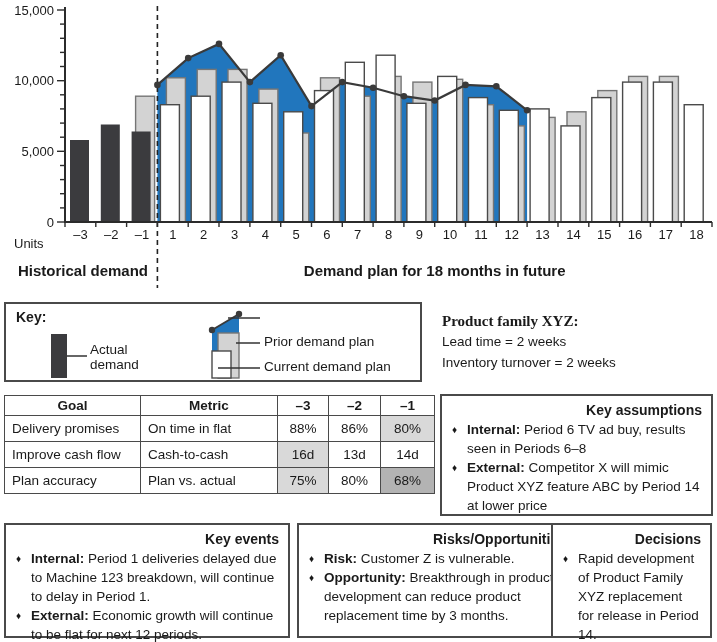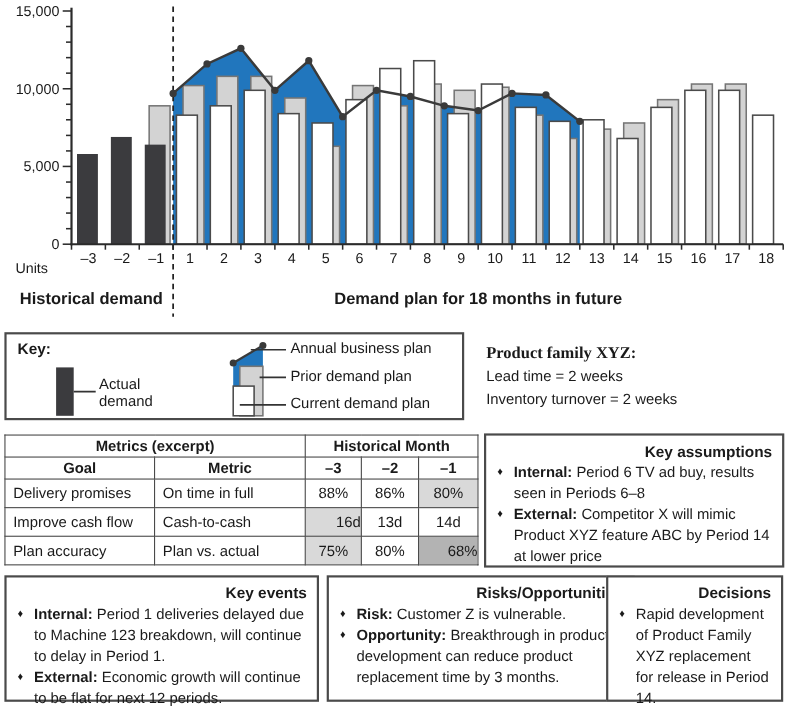--- a/index.html
+++ b/index.html
@@ -187,74 +187,69 @@
     <rect x="206" y="47" width="19" height="27" style="fill:#fff;stroke:#4a4a4a;stroke-width:1.4"></rect>
     <line x1="206" y1="26" x2="233" y2="10" stroke="#3a3a3a" stroke-width="2"></line>
     <circle cx="206" cy="26" r="3.2" fill="#3a3a3a"></circle>
     <circle cx="233" cy="10" r="3.2" fill="#3a3a3a"></circle>
     <line x1="222" y1="14" x2="254" y2="14" stroke="#333" stroke-width="1.5"></line>
     <line x1="230" y1="39" x2="254" y2="39" stroke="#333" stroke-width="1.5"></line>
     <line x1="212" y1="64" x2="254" y2="64" stroke="#333" stroke-width="1.5"></line>
   </svg>
   <span id="actual-label" class="abs">Actual
 demand</span>
-  <span class="abs key-right-label" style="top:5px">Annual business plan</span>
   <span class="abs key-right-label" style="top:30px">Prior demand plan</span>
   <span class="abs key-right-label" style="top:55px">Current demand plan</span>
 </div>
 
 <div id="product-info" class="abs">
   <div id="product-title">Product family XYZ:</div>
   <div class="product-line">Lead time = 2 weeks</div>
   <div class="product-line">Inventory turnover = 2 weeks</div>
 </div>
 
 <div id="metrics" class="abs">
   <table>
     <colgroup>
       <col style="width:136px">
         <col style="width:137px">
       <col style="width:51px">
         <col style="width:52px">
         <col style="width:54px">
     </colgroup>
     <thead>
-      <tr>
-        <th colspan="2">Metrics (excerpt)</th>
-        <th colspan="3">Historical Month</th>
-      </tr>
       <tr id="metrics-col-row">
           <th>Goal</th>
           <th>Metric</th>
           <th>–3</th>
           <th>–2</th>
           <th>–1</th>
         </tr>
     </thead>
     <tbody id="metrics-body">
         <tr>
           <td class="lft">Delivery promises</td>
-          <td class="lft">On time in full</td>
+          <td class="lft">On time in flat</td>
           <td class="ctr">88%</td>
           <td class="ctr">86%</td>
           <td class="ctr" style="background: rgb(217, 217, 217);">80%</td>
         </tr>
         <tr>
           <td class="lft">Improve cash flow</td>
           <td class="lft">Cash-to-cash</td>
-          <td class="ctr" style="background: rgb(217, 217, 217); text-align: right;">16d</td>
+          <td class="ctr" style="background: rgb(217, 217, 217);">16d</td>
           <td class="ctr">13d</td>
           <td class="ctr">14d</td>
         </tr>
         <tr>
           <td class="lft">Plan accuracy</td>
           <td class="lft">Plan vs. actual</td>
           <td class="ctr" style="background: rgb(217, 217, 217);">75%</td>
           <td class="ctr">80%</td>
-          <td class="ctr" style="background: rgb(179, 179, 179); text-align: right;">68%</td>
+          <td class="ctr" style="background: rgb(179, 179, 179);">68%</td>
         </tr>
       </tbody>
   </table>
 </div>
 
 <div id="assumptions" class="box box-pad">
   <div class="box-title">Key assumptions</div>
   <div>
       <div class="bullet">
         <span class="diamond">♦</span>

